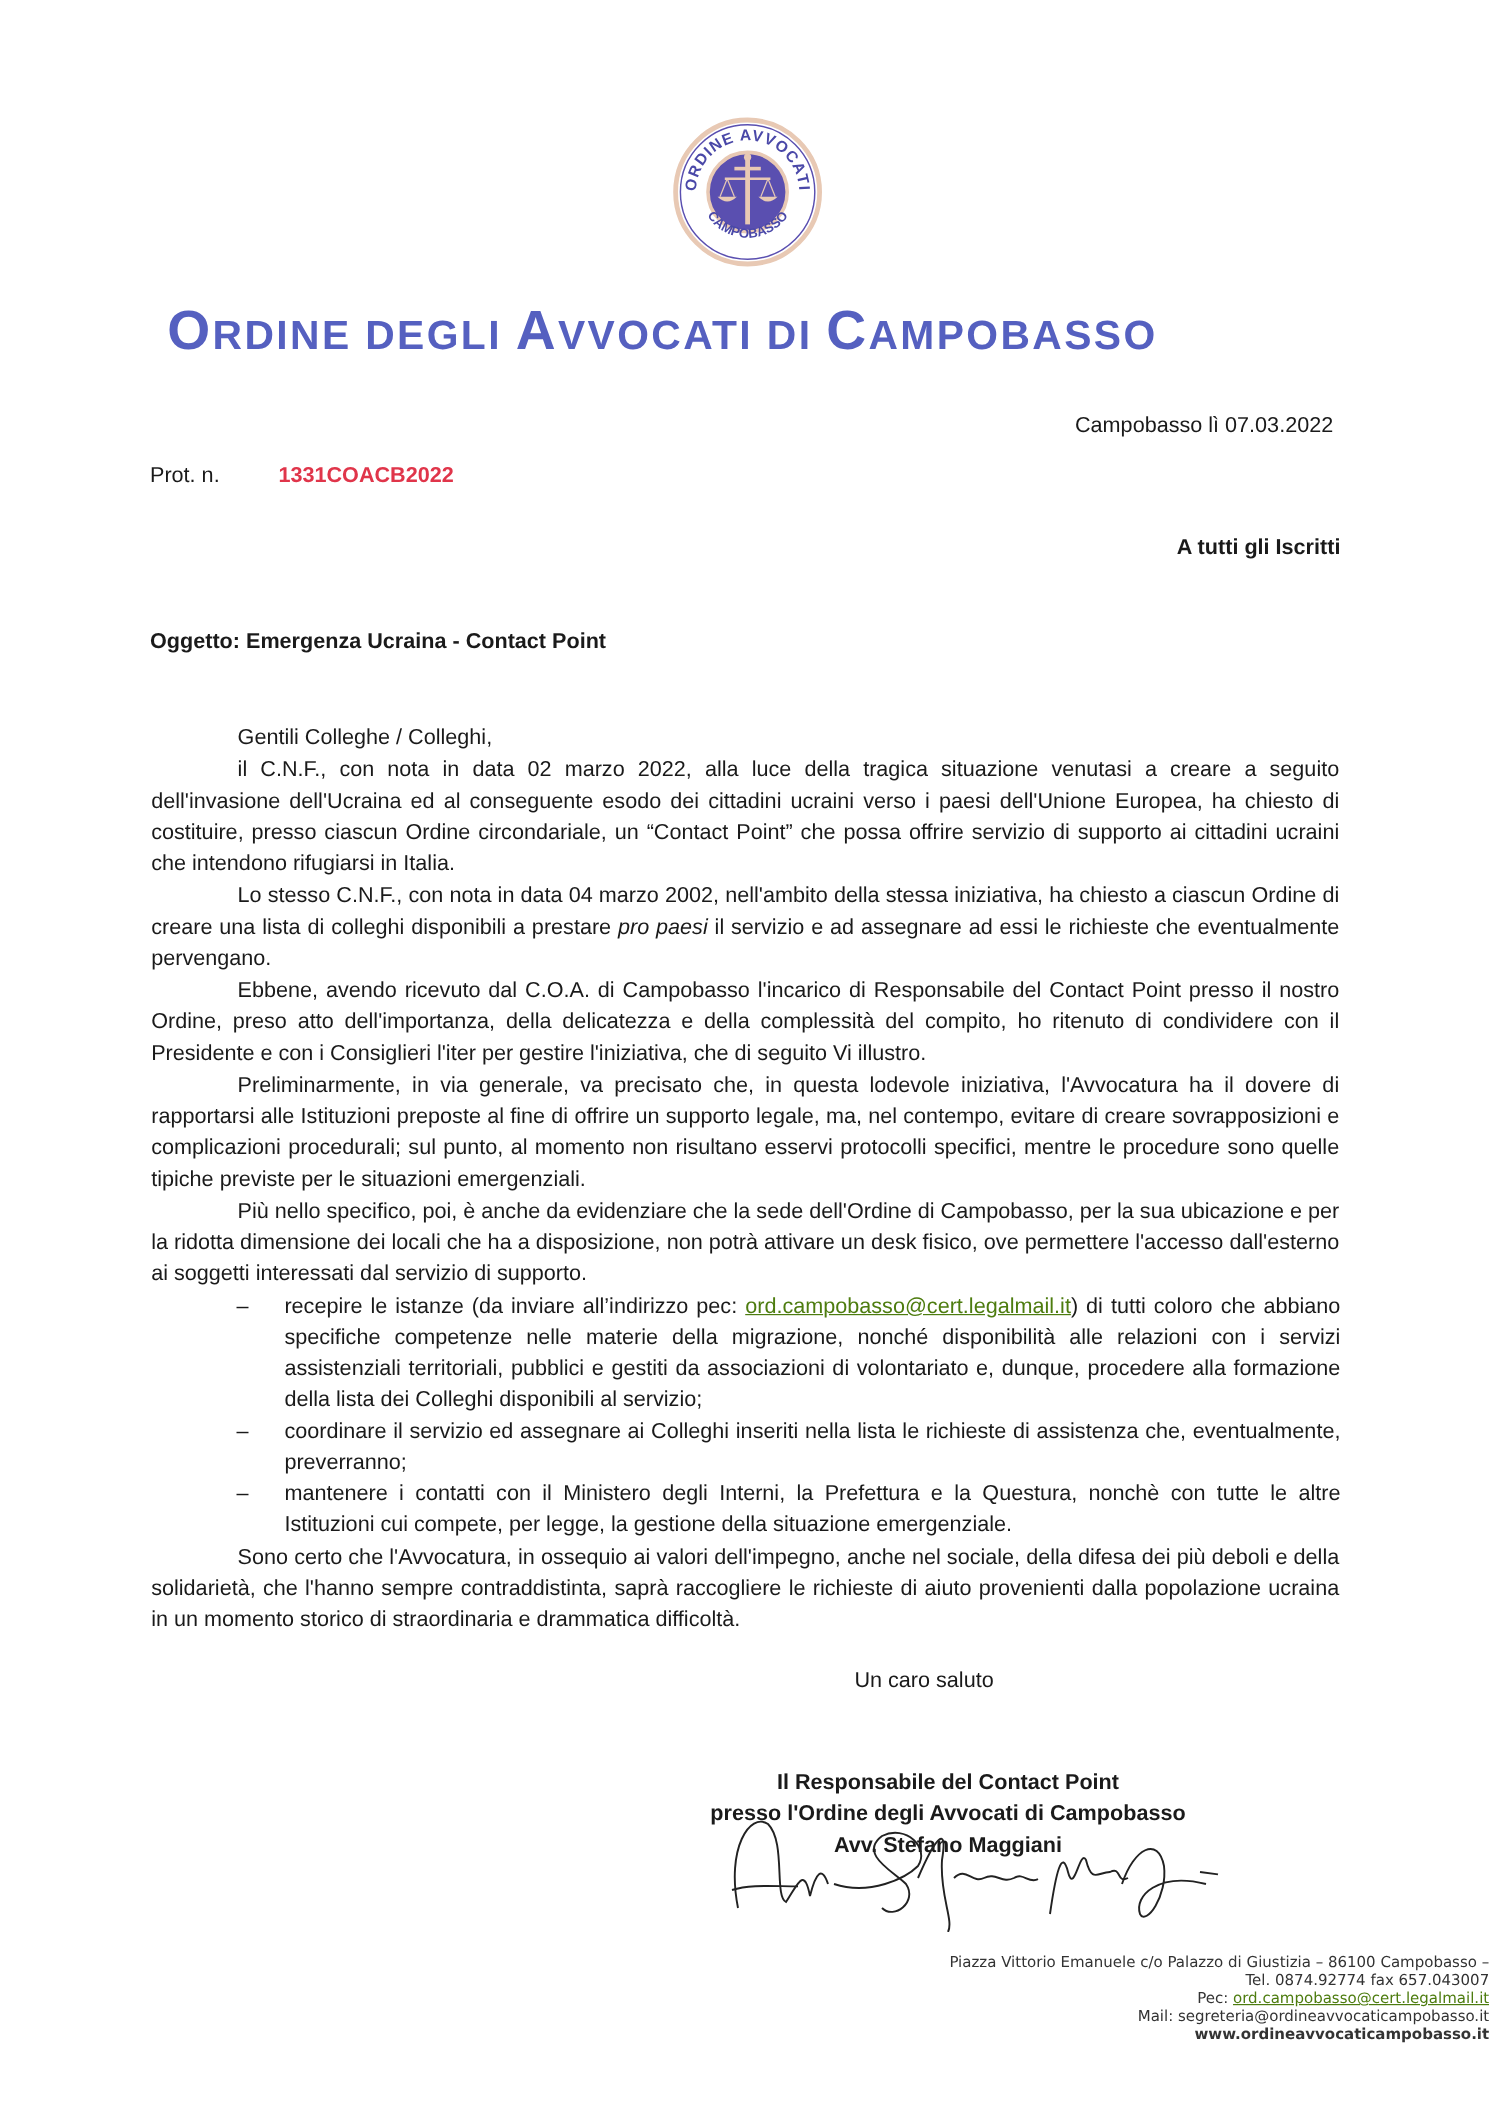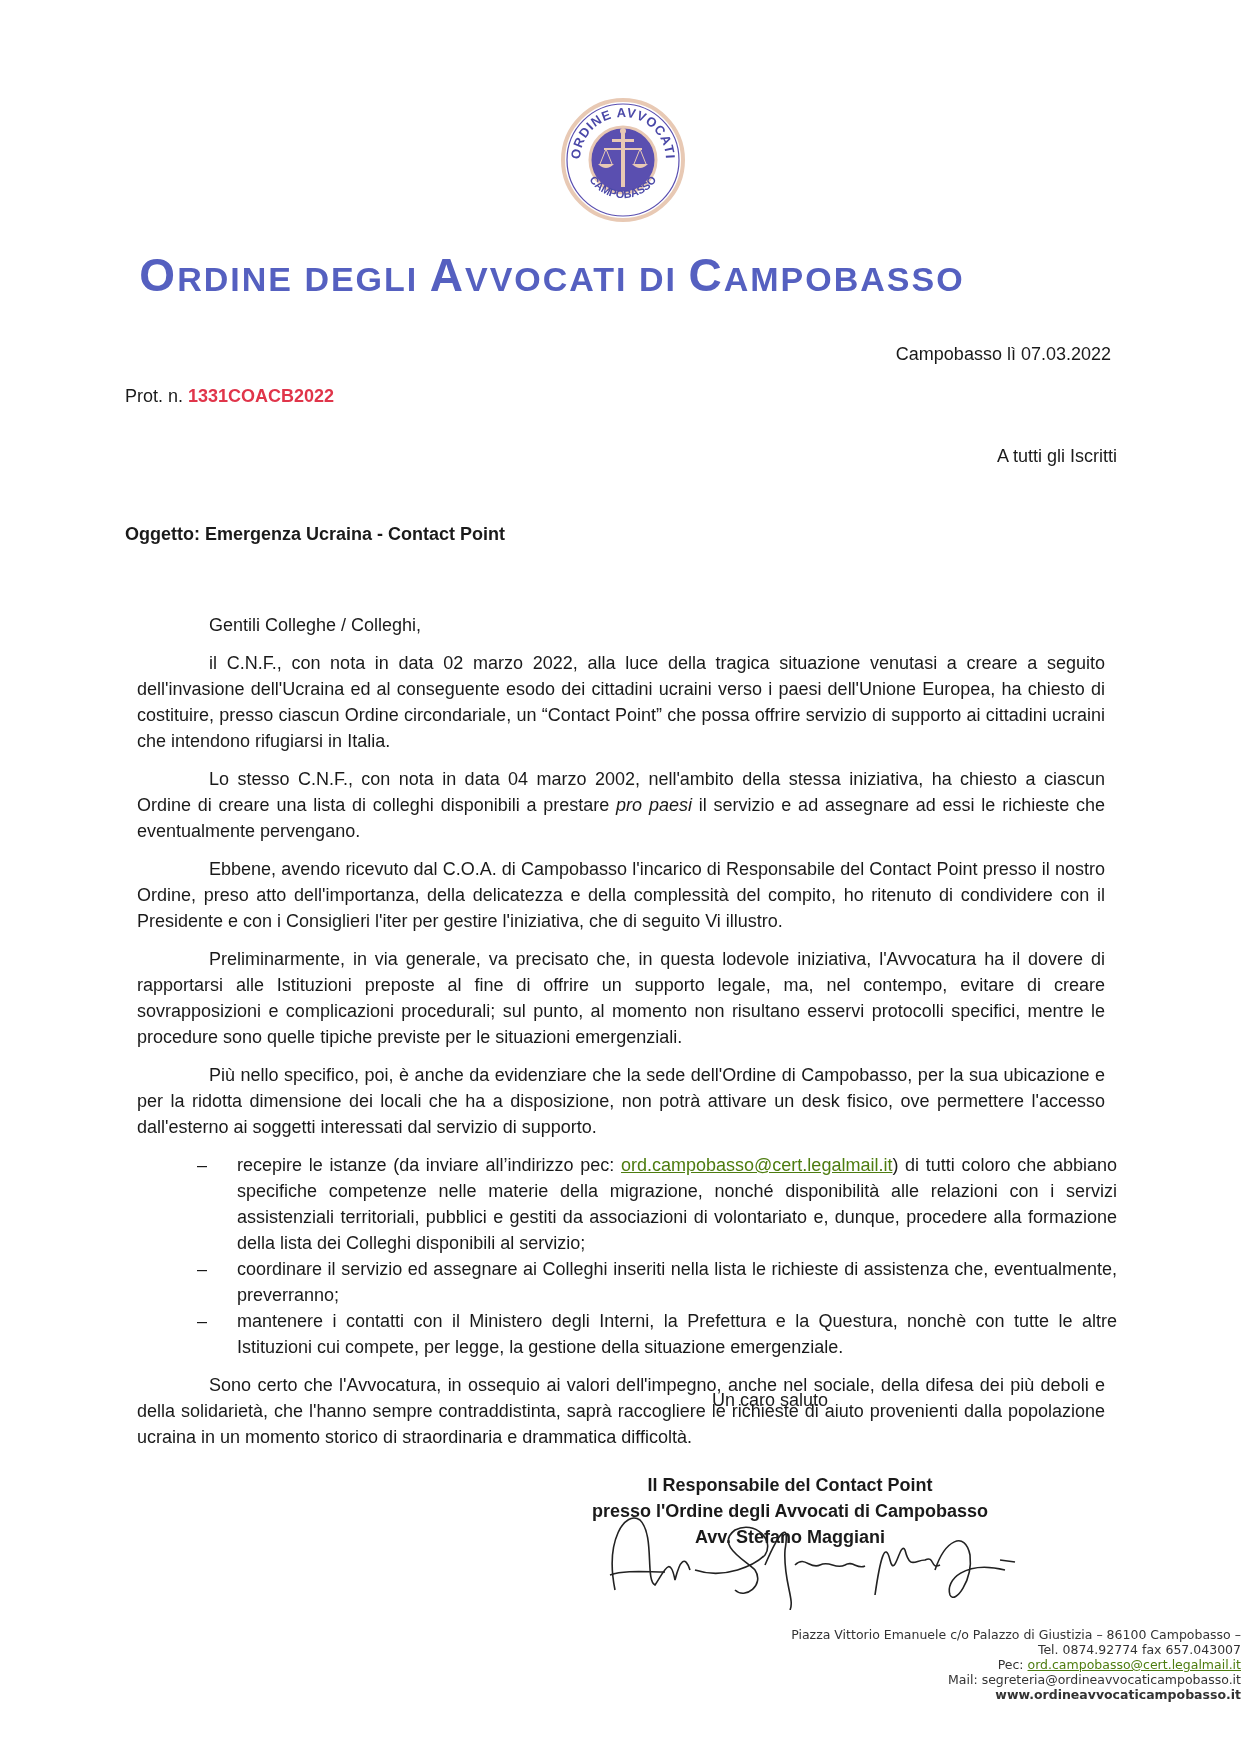--- a/index.html
+++ b/index.html
@@ -8,27 +8,27 @@
   .page { position: absolute; left: 0; top: 0; width: 1241px; height: 1755px; }
 
   .logo { position: absolute; left: 560px; top: 97px; width: 126px; height: 126px; }
   .org-title { position: absolute; left: 0; width: 1104px; top: 248px; text-align: center;
                color: #5560c0; font-weight: bold; font-size: 34px; letter-spacing: 2px;
                font-variant: small-caps; font-family: "Liberation Sans", sans-serif; }
   .org-title .big { font-size: 46px; }
 
   .date-line { position: absolute; right: 130px; top: 344px; font-size: 18px; }
   .prot { position: absolute; left: 125px; top: 386px; font-size: 18px; }
-  .prot .num { color: #e0354a; font-weight: bold; }
-  .recipients { position: absolute; right: 124px; top: 446px; font-size: 18px; font-weight: normal; }
+  .prot .num { color: #e0354a; font-weight: bold; margin-left: 44px; }
+  .recipients { position: absolute; right: 124px; top: 446px; font-size: 18px; font-weight: bold; }
   .subject { position: absolute; left: 125px; top: 524px; font-size: 18px; font-weight: bold; }
 
   .body-text { position: absolute; left: 125px; width: 992px; top: 600px; font-size: 18px;
                line-height: 26px; text-align: justify; font-family: "Liberation Sans Narrow", "Liberation Sans", sans-serif; }
-  .body-text p { margin: 12px; }
+  .body-text p { margin: 1px; }
   .indent { text-indent: 72px; }
   .greeting { padding-left: 72px; }
   .bullet-list { list-style: none; margin: 0; padding: 0; }
   .bullet-list li { position: relative; padding-left: 112px; }
   .bullet-list li .dash { position: absolute; left: 72px; top: 0; }
   .link { color: #4d7c0f; text-decoration: underline; }
   .italic { font-style: italic; }
 
   .closing { position: absolute; left: 712px; top: 1390px; font-size: 18px; }
   .sign-block { position: absolute; left: 560px; width: 460px; top: 1472px; text-align: center;

